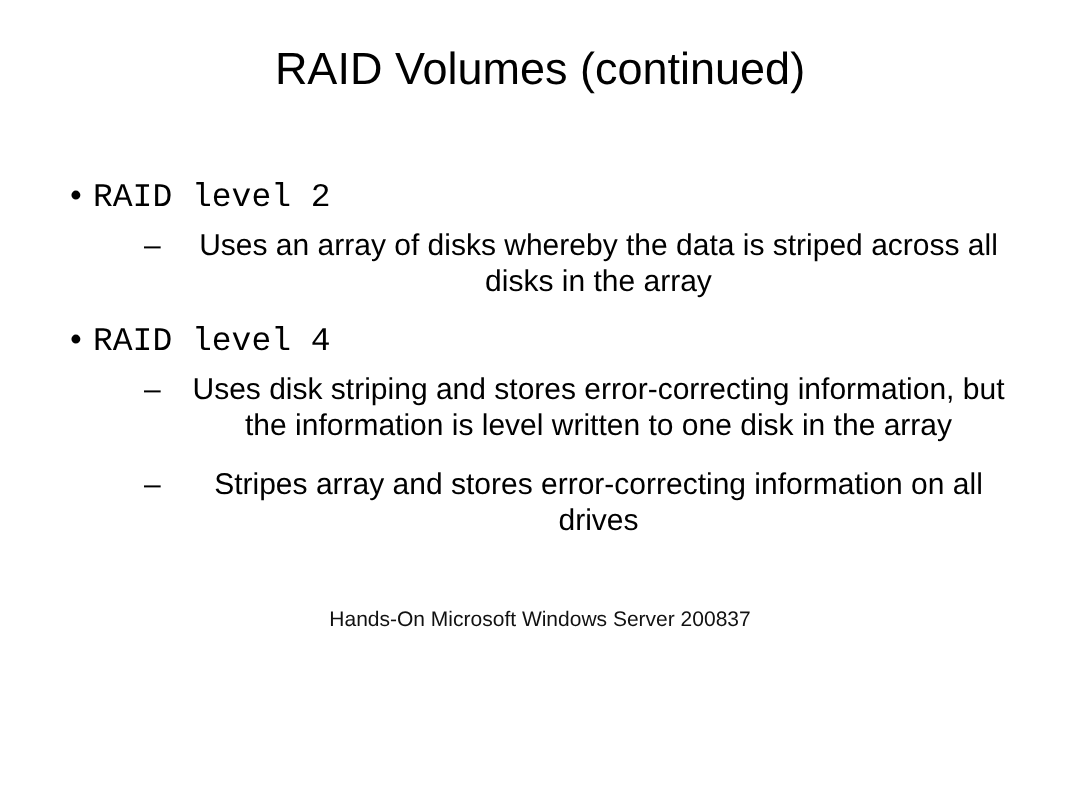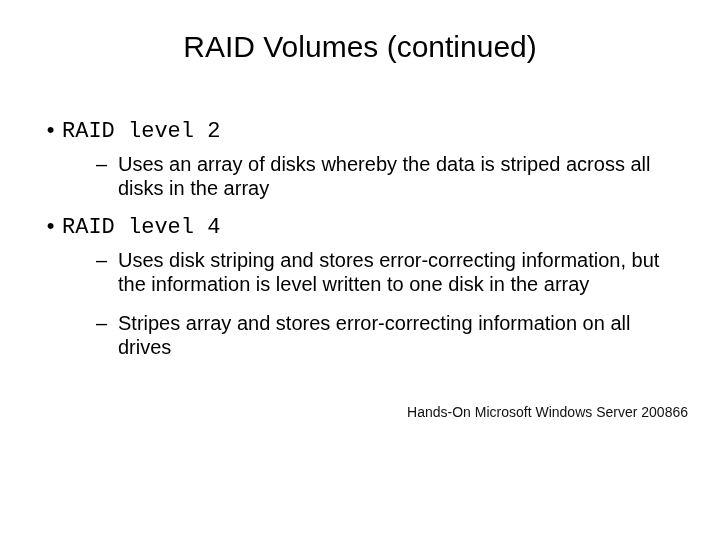--- a/index.html
+++ b/index.html
@@ -5,22 +5,22 @@
     * { margin: 0; padding: 0; box-sizing: border-box; }
     html, body { width: 720px; height: 540px; background: #fff; font-family: Arial, Helvetica, sans-serif; color: #000; }
     .slide { position: relative; width: 720px; height: 440px; padding: 24px 40px 0 40px; }
     .title { text-align: center; font-size: 30px; font-weight: 400; margin-top: 6px; margin-bottom: 54px; }
     .content { font-size: 22px; line-height: 1.25; }
     .lvl1 { margin: 0 0 6px 4px; font-family: Liberation Mono, monospace; }
     .lvl1 .bullet { display: inline-block; width: 18px; }
     .lvl2 { margin: 0 0 14px 56px; font-size: 20px; line-height: 1.22; }
     .lvl2-wrap { display: flex; }
     .lvl2-wrap .dashcol { width: 22px; flex: 0 0 22px; }
-    .lvl2-wrap .txtcol { flex: 1; }
-    .footer { position: absolute; bottom: 20px; left: 32px; right: 32px; display: flex; justify-content: flex-end; font-size: 14px; color: #111; }
+    .lvl2-wrap .txtcol { flex: 1; text-align: center; }
+    .footer { position: absolute; bottom: 20px; left: 32px; right: 32px; display: flex; justify-content: center; font-size: 14px; color: #111; }
     .page { text-align: right; }
   </style>
 </head>
 <body>
 
 <div class="slide">
   <h1 class="title">RAID Volumes (continued)</h1>
 
   <div class="content">
 
@@ -48,15 +48,15 @@
       <div class="lvl2-wrap">
         <div class="dashcol">–</div>
         <div class="txtcol">Stripes array and stores error-correcting information on all drives</div>
       </div>
     </div>
 
   </div>
 
   <div class="footer">
     <div>Hands-On Microsoft Windows Server 2008</div>
-    <div class="page">66</div>
+    <div class="page">37</div>
   </div>
 </div>
 
 </body></html>

